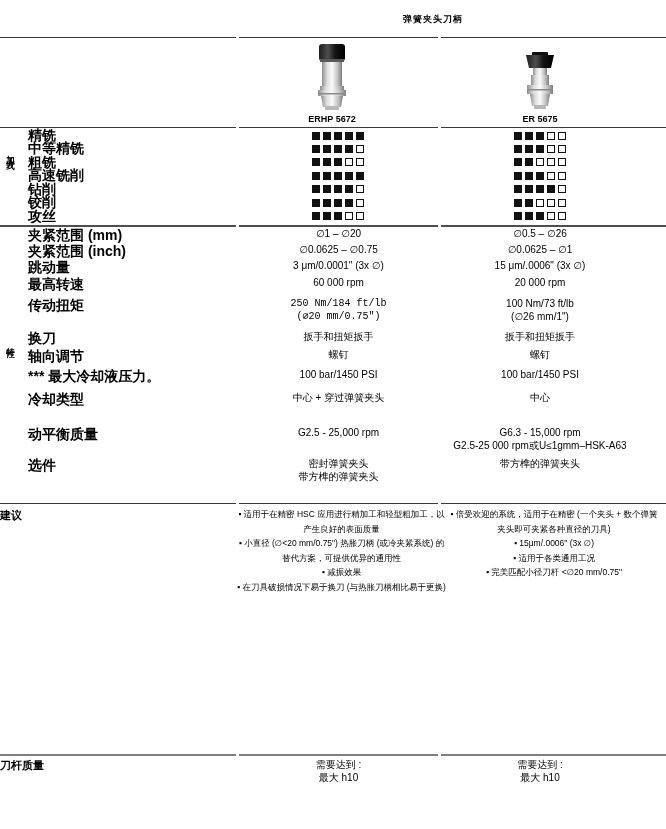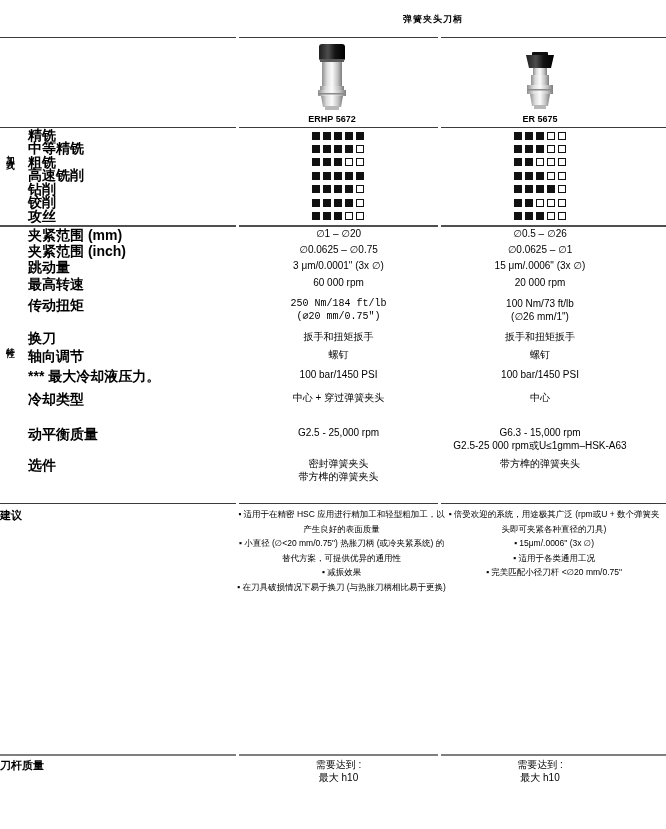--- a/index.html
+++ b/index.html
@@ -239,21 +239,21 @@
     </div>
 
   <div class="sec-label" style="top:510px">建议</div>
   <div class="rec-col" id="rec-col-0" style="left:237px;top:507px;width:209px">
       <div class="bullet">▪ 适用于在精密 HSC 应用进行精加工和轻型粗加工，以产生良好的表面质量</div>
       <div class="bullet">▪ 小直径 (∅&lt;20 mm/0.75") 热胀刀柄 (或冷夹紧系统) 的替代方案，可提供优异的通用性</div>
       <div class="bullet">▪ 减振效果</div>
       <div class="bullet">▪ 在刀具破损情况下易于换刀 (与热胀刀柄相比易于更换)</div>
     </div>
   <div class="rec-col" id="rec-col-1" style="left:447px;top:507px;width:214px">
-      <div class="bullet">▪ 倍受欢迎的系统，用途极其广泛 (rpm或U + 数个弹簧夹头即可夹紧各种直径的刀具)</div>
+      <div class="bullet">▪ 倍受欢迎的系统，适用于在精密 (一个夹头 + 数个弹簧夹头即可夹紧各种直径的刀具)</div>
       <div class="bullet">▪ 15μm/.0006" (3x ∅)</div>
       <div class="bullet">▪ 适用于各类通用工况</div>
       <div class="bullet">▪ 完美匹配小径刀杆 &lt;∅20 mm/0.75"</div>
     </div>
 
   <div class="sec-label" style="top:760px">刀杆质量</div>
   <div class="val" style="left:237px;top:759px;width:203px">
     <div>需要达到 :</div>
     <div>最大 h10</div>
   </div>

